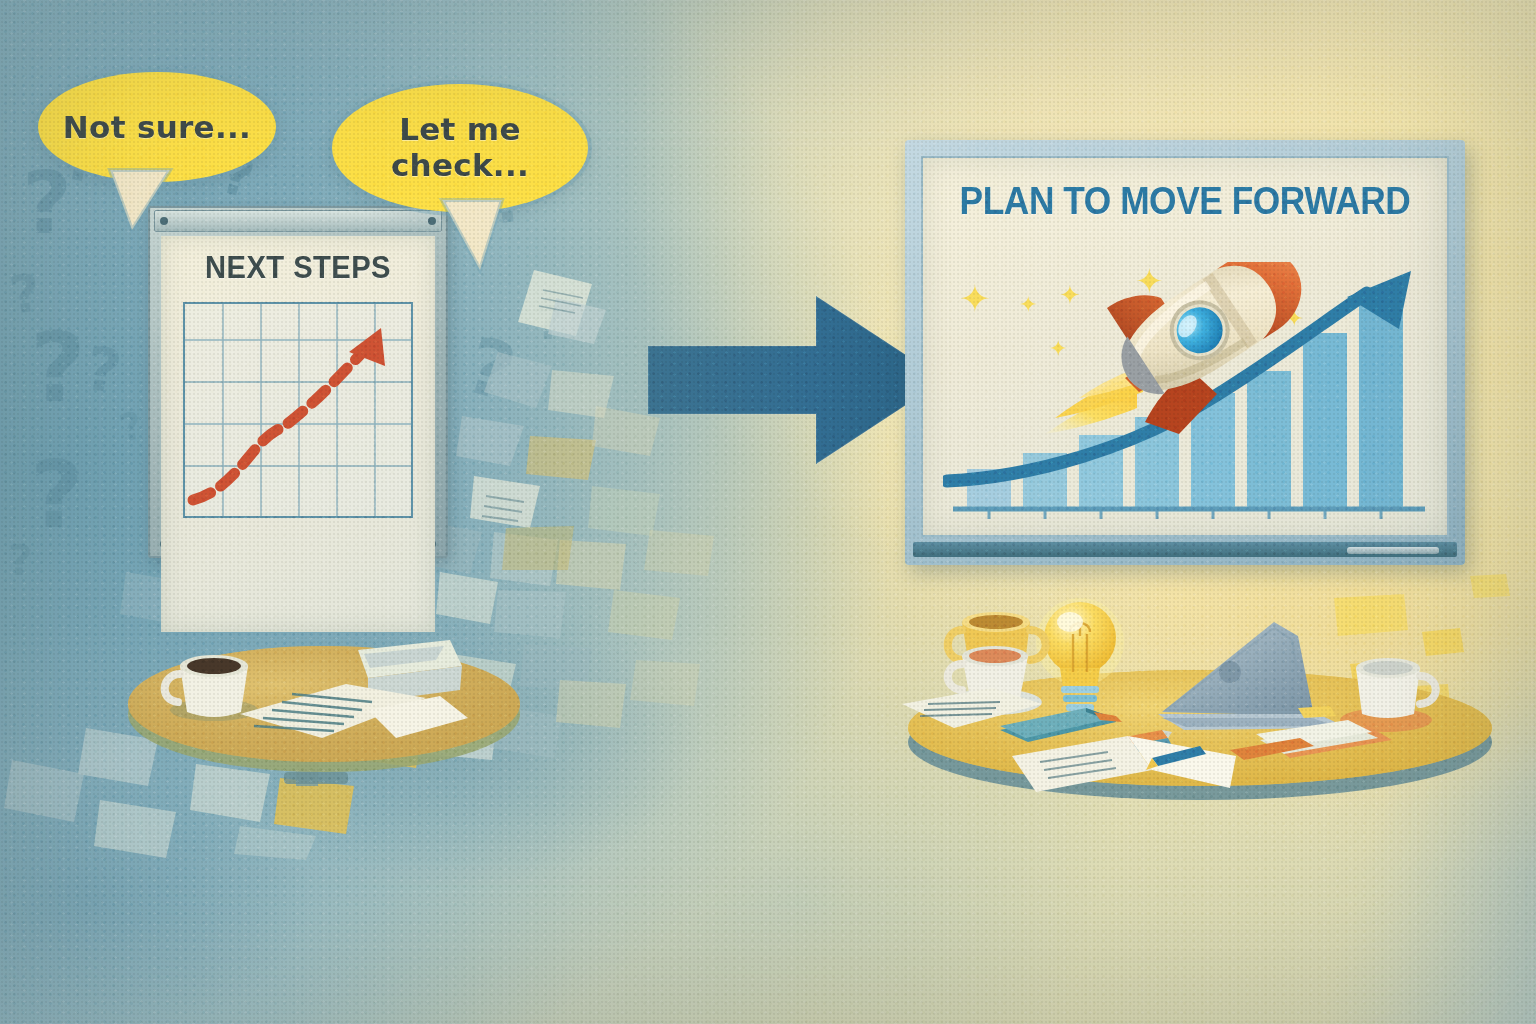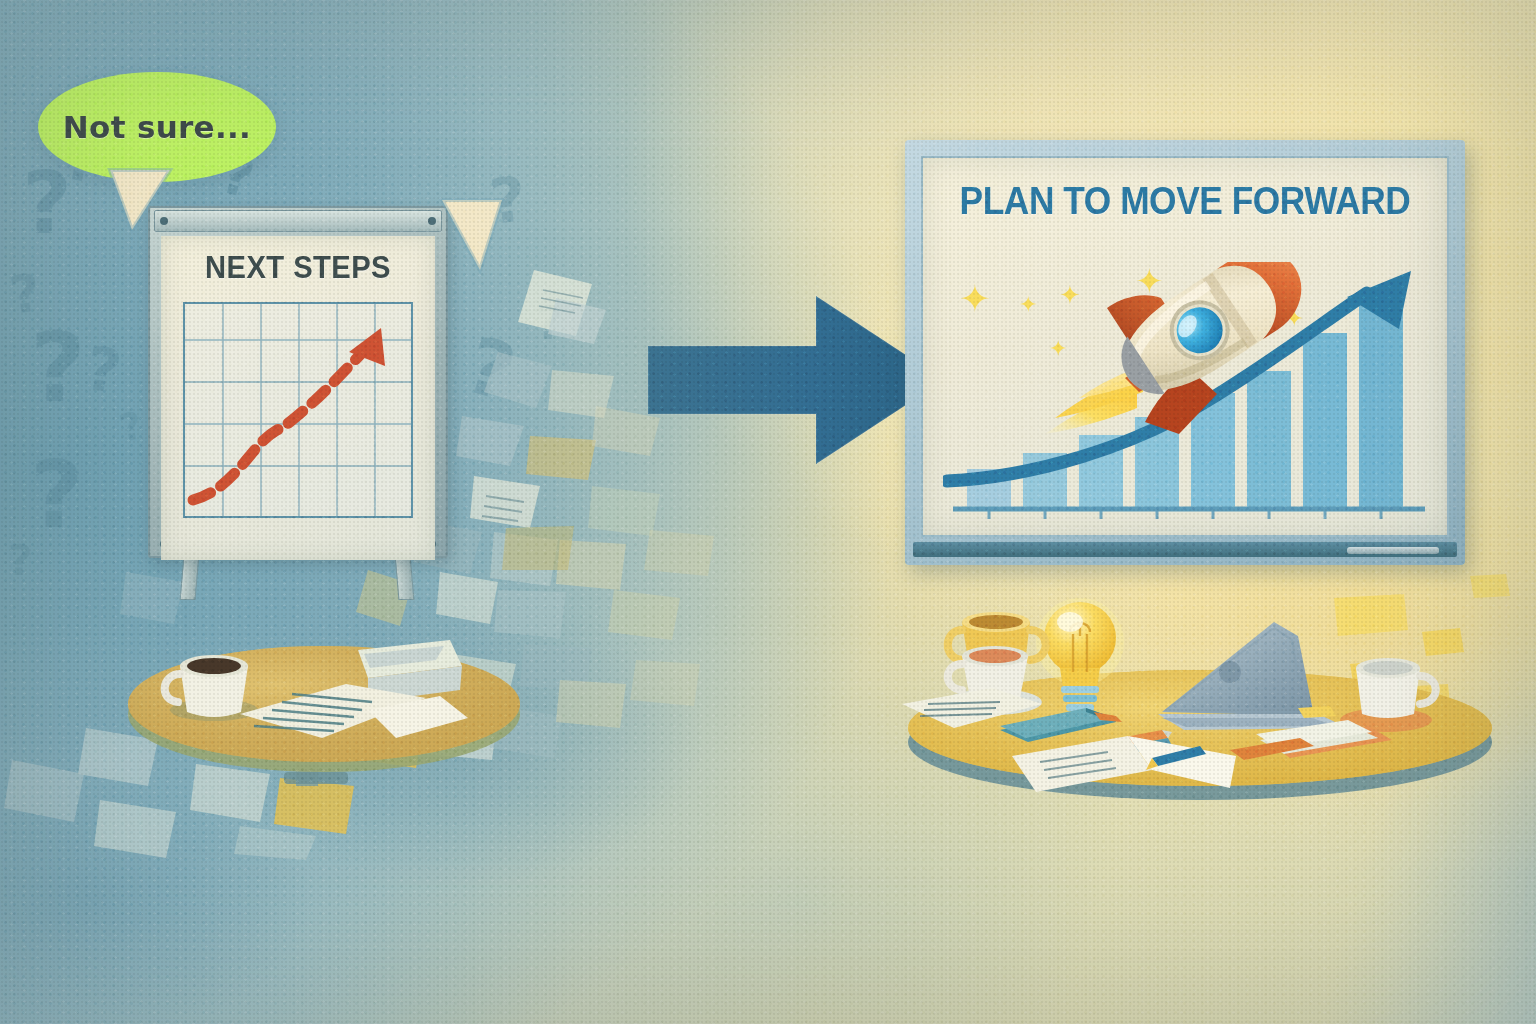--- a/index.html
+++ b/index.html
@@ -51,21 +51,21 @@
   }
 
   
   .qmark{ position:absolute; font-family:"DejaVu Sans", sans-serif; font-weight:700; color:#4b7f93; line-height:1; }
 
   
   .bit{ position:absolute; }
 
   
   .bubble{
-    position:absolute; background:#bef264; border-radius:50%;
+    position:absolute; background:#fde047; border-radius:50%;
     box-shadow:0 0 0 4px rgba(120,168,184,.42), 0 5px 16px rgba(70,100,110,.2);
     display:flex; align-items:center; justify-content:center; text-align:center;
   }
   .bubble span{
     color:#3e4a4a; font-weight:700; letter-spacing:.3px;
     font-family:"DejaVu Sans", sans-serif;
     text-shadow:0 1px 0 rgba(255,255,255,.45);
   }
 
   
@@ -76,21 +76,21 @@
     background:linear-gradient(150deg,#c7d6d3,#9db4b6 60%,#8ba5ab);
     border:2px solid #7e9aa1; border-radius:3px;
     box-shadow:3px 6px 14px rgba(60,90,100,.3);
   }
   .fc-clip{
     position:absolute; left:6px; top:4px; width:288px; height:22px;
     background:linear-gradient(180deg,#d9e4e0,#a6bcbd); border:1px solid #7b979e; border-radius:2px;
   }
   .fc-screw{ position:absolute; width:8px; height:8px; border-radius:50%; background:#4e6f79; }
   .fc-paper{
-    position:absolute; left:13px; top:30px; width:274px; height:324px;
+    position:absolute; left:13px; top:30px; width:274px; height:396px;
     background:linear-gradient(165deg,#f4f0dc,#eceadb 45%,#e3e6da);
     box-shadow:inset 0 0 22px rgba(150,165,150,.3);
   }
   .fc-title{
     position:absolute; left:0; right:0; top:14px; text-align:center;
     font-family:"Liberation Sans", sans-serif; font-weight:700; font-size:31px;
     letter-spacing:.5px; color:#3f4e4f; transform:scaleX(.94);
     text-shadow:0 1px 0 rgba(255,255,255,.5);
   }
   .fc-grid{
@@ -269,20 +269,24 @@
     </div>
   </div>
 
   <div class="bubble" style="left:38px; top:72px; width:238px; height:110px;">
     <span style="font-size:31px;">Not sure...</span>
   </div>
   <svg style="position:absolute; left:104px; top:168px;" width="90" height="66" viewBox="0 0 90 66">
     <path d="M6,2 L66,2 L28,62 Z" fill="#f3e8c8" stroke="rgba(120,168,184,.42)" stroke-width="4"></path>
   </svg>
 
+  <div class="bubble" style="left:332px; top:84px; width:256px; height:128px; flex-direction:column; line-height:1.15;">
+    <span style="font-size:31px;">Let me</span>
+    <span style="font-size:31px;">check...</span>
+  </div>
   <svg style="position:absolute; left:432px; top:198px;" width="90" height="76" viewBox="0 0 90 76">
     <path d="M10,2 L70,2 L48,72 Z" fill="#f3e8c8" stroke="rgba(120,168,184,.42)" stroke-width="4"></path>
   </svg>
 
   <svg style="position:absolute; left:96px; top:562px;" width="460" height="226" viewBox="0 0 460 226">
 
     <rect x="200" y="150" width="22" height="74" fill="#7ea0a3" opacity=".85"></rect>
     <rect x="188" y="210" width="64" height="12" rx="4" fill="#6d9297" opacity=".8"></rect>
 
     <ellipse cx="228" cy="152" rx="196" ry="58" fill="#9aa874" opacity=".9"></ellipse>

